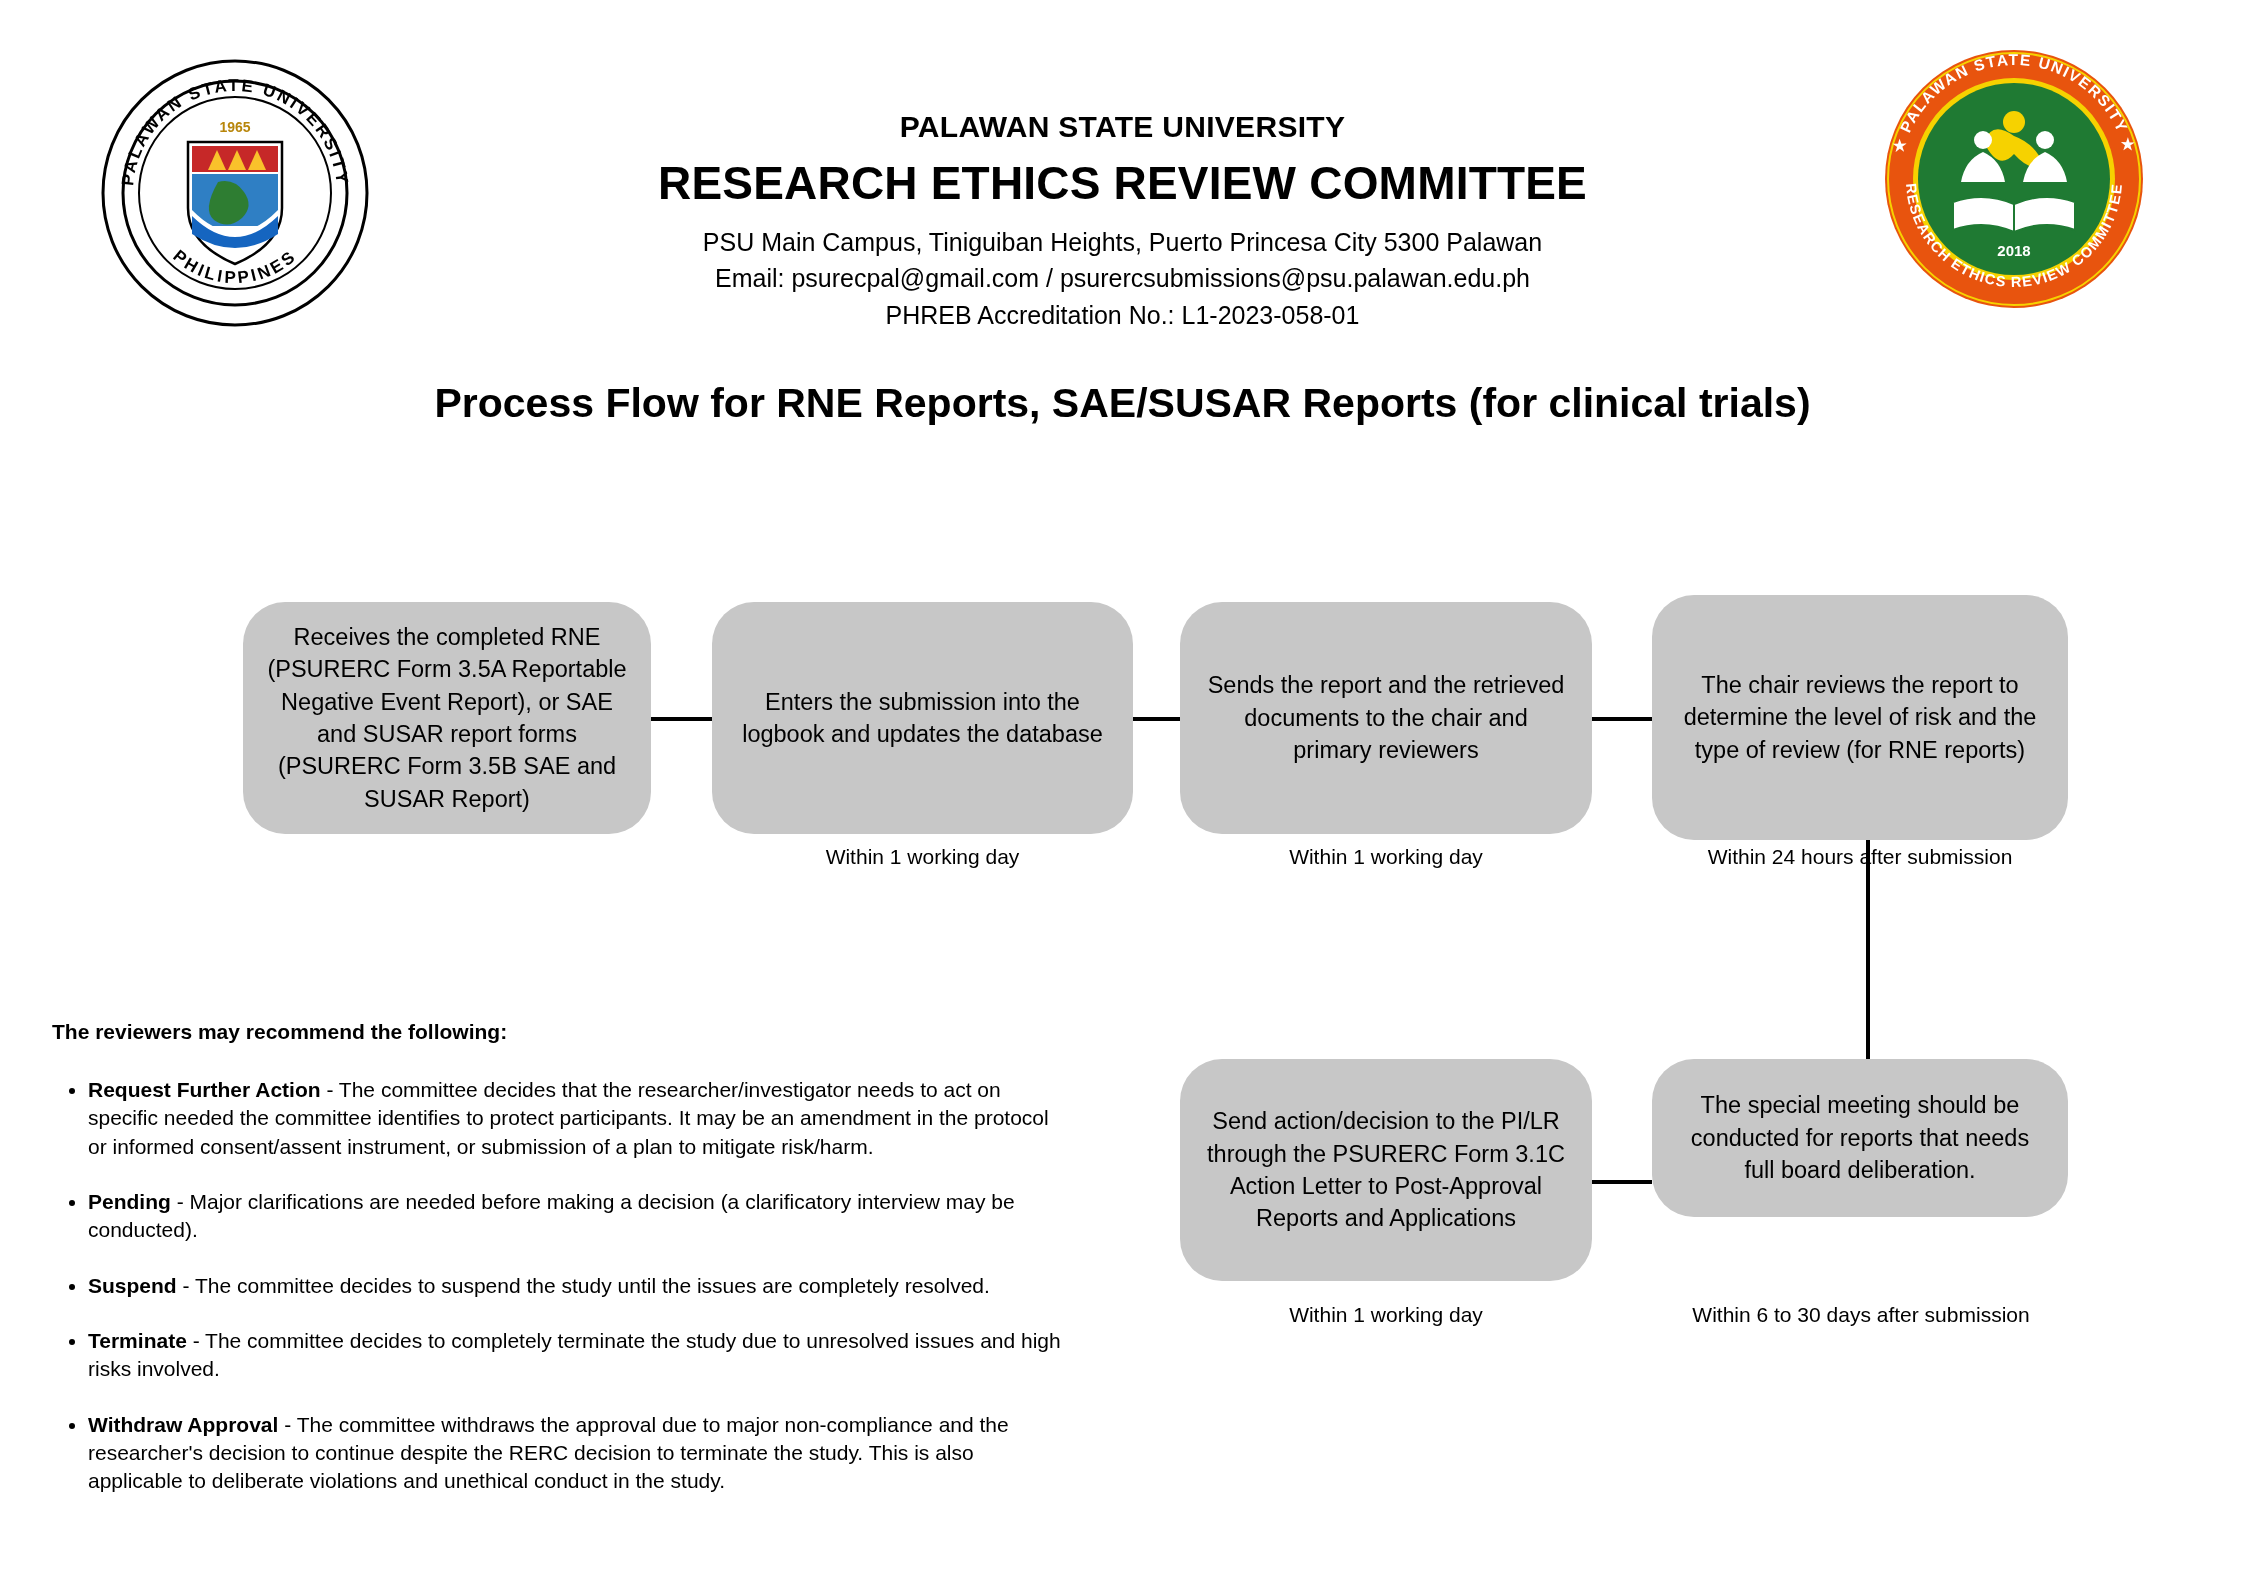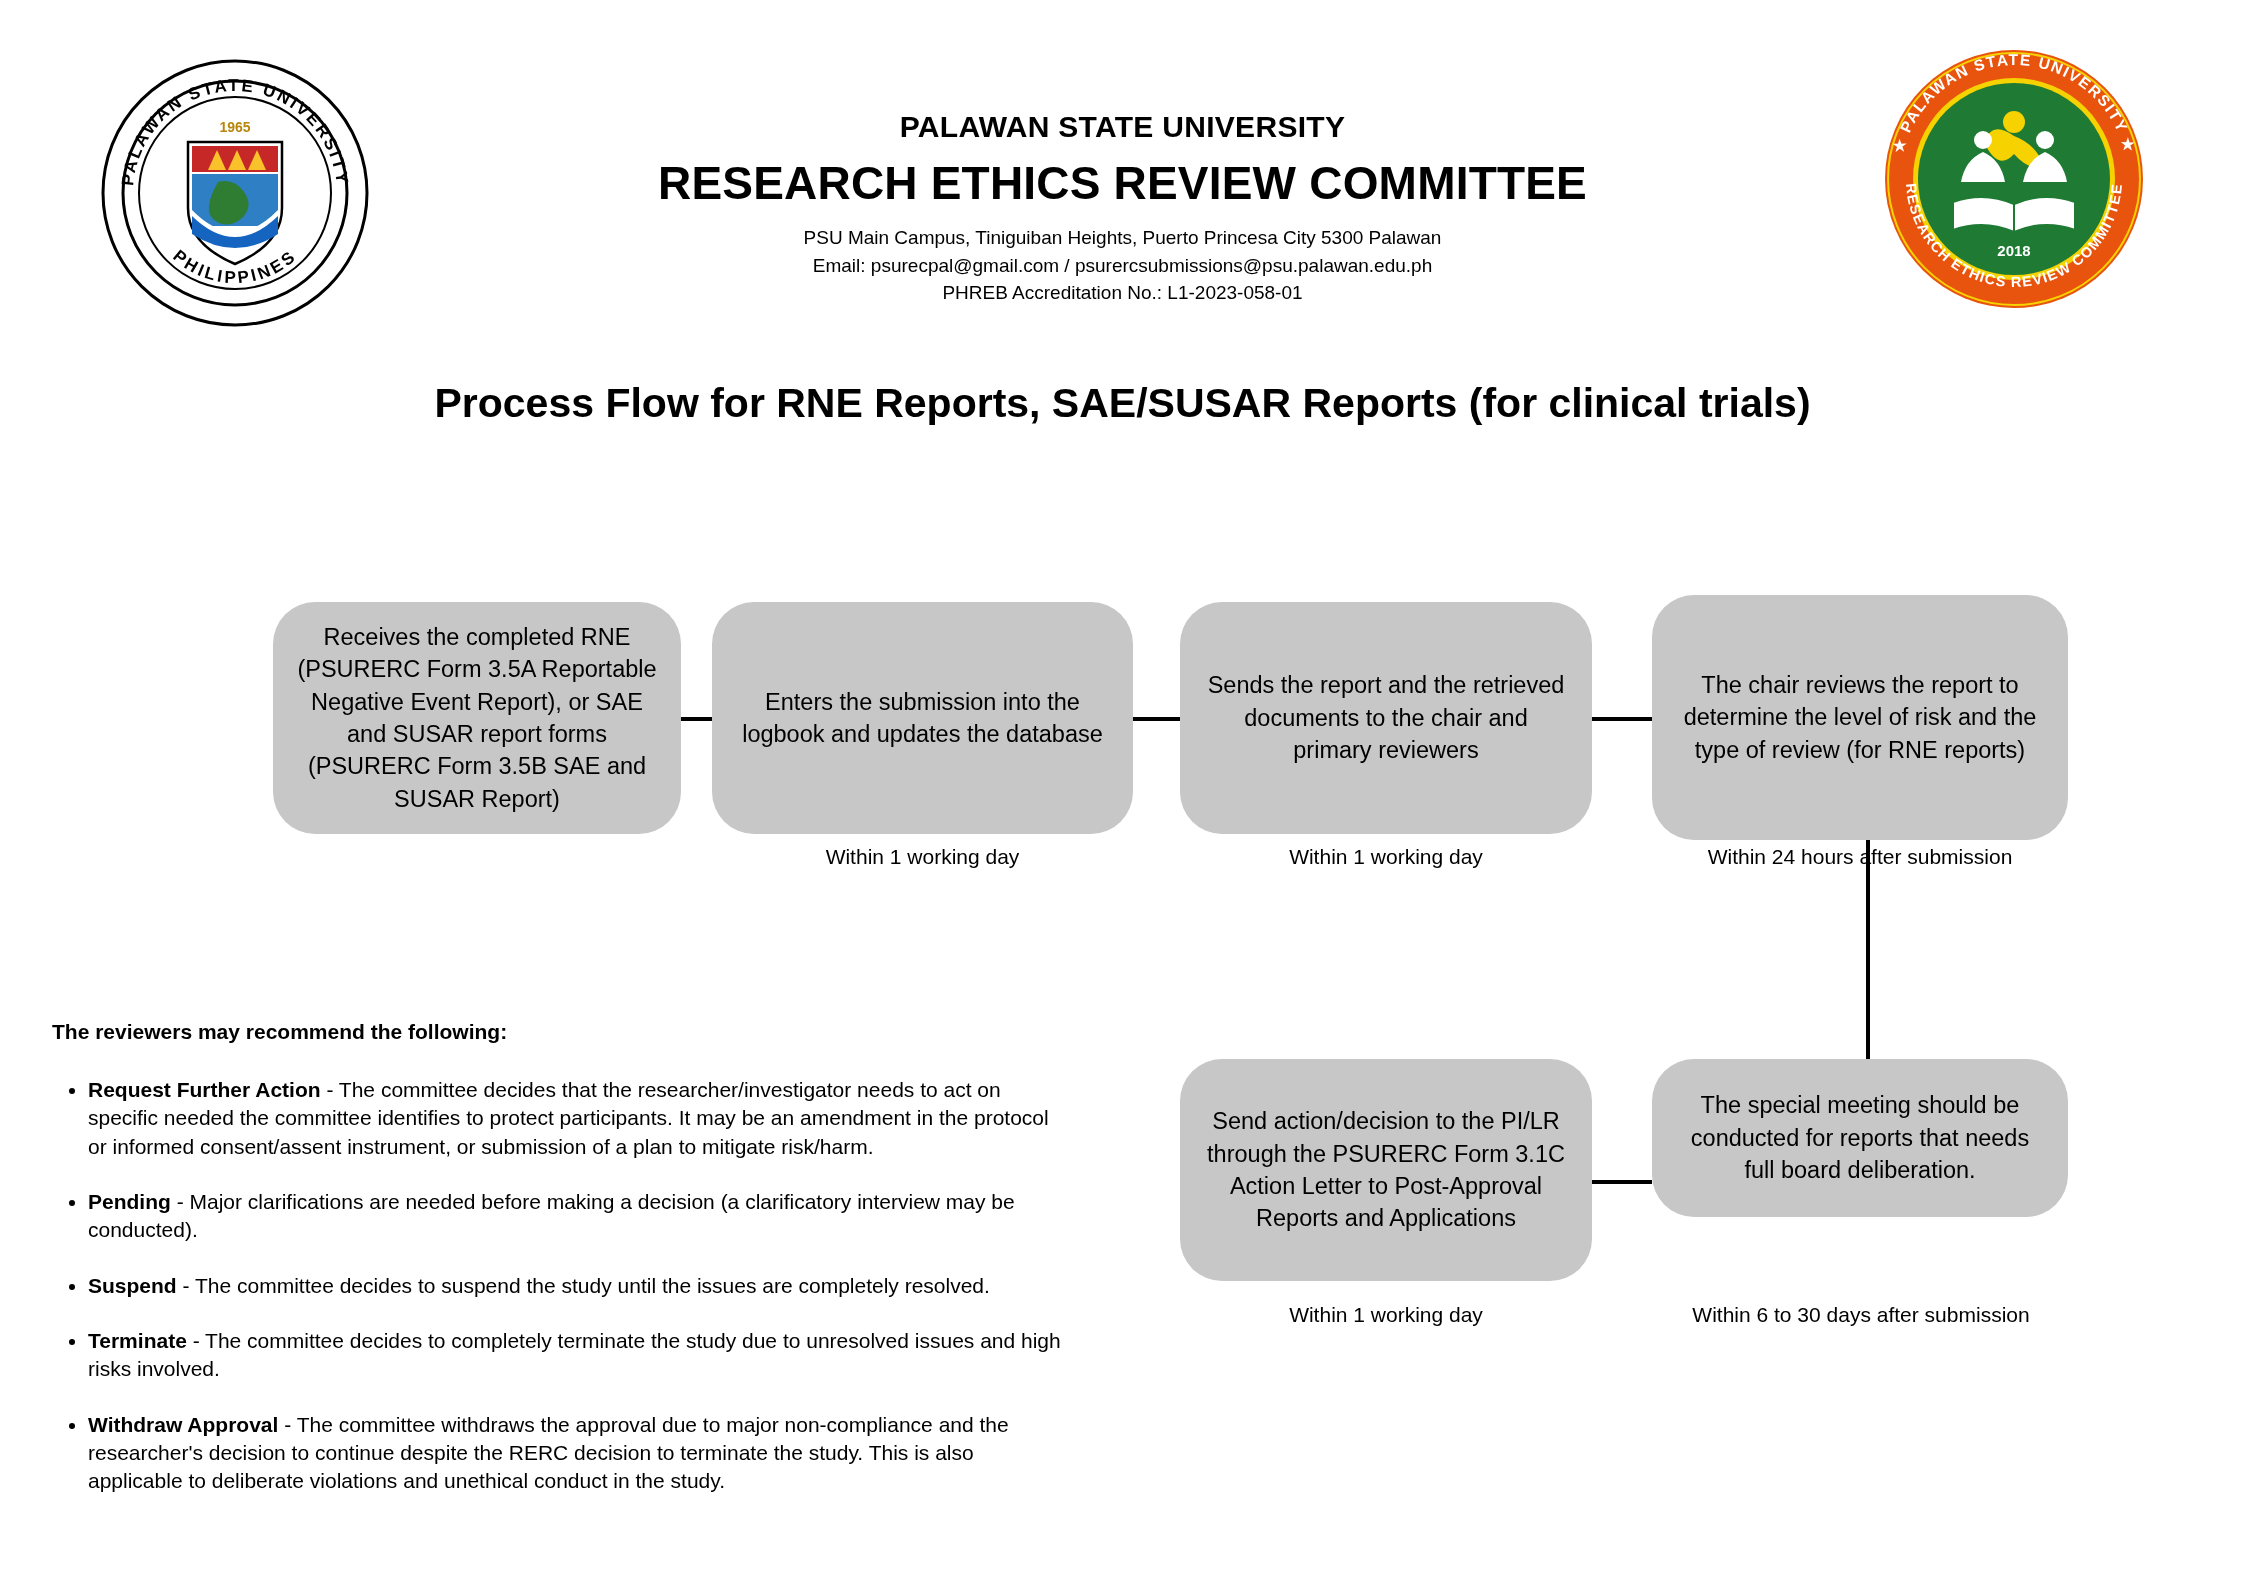--- a/index.html
+++ b/index.html
@@ -52,21 +52,21 @@
     letter-spacing: 0.3px;
     margin-bottom: 12px;
   }
   .committee-name {
     font-size: 46px;
     font-weight: bold;
     letter-spacing: 0.2px;
     margin-bottom: 14px;
   }
   .addr-line {
-    font-size: 19px;
+    font-size: 25px;
     line-height: 1.45;
     text-align: center;
   }
 
   .page-title {
     position: absolute;
     top: 380px;
     left: 50%;
     transform: translateX(-50%);
     font-size: 41px;
@@ -215,21 +215,21 @@
 <div class="flow">
 
   <div class="connector" style="left:651px; top:717px; width:61px; height:4px;"></div>
   <div class="connector" style="left:1133px; top:717px; width:61px; height:4px;"></div>
   <div class="connector" style="left:1591px; top:717px; width:61px; height:4px;"></div>
 
   <div class="connector" style="left:1866px; top:840px; width:4px; height:240px;"></div>
 
   <div class="connector" style="left:1591px; top:1180px; width:61px; height:4px;"></div>
 
-  <div class="node" style="left:243px; top:602px; width:408px; height:232px;margin-left:30px;">
+  <div class="node" style="left:243px; top:602px; width:408px; height:232px;">
     <span>Receives the completed RNE (PSURERC Form 3.5A Reportable Negative Event Report), or SAE and SUSAR report forms (PSURERC Form 3.5B SAE and SUSAR Report)</span>
   </div>
 
   <div class="node" style="left:712px; top:602px; width:421px; height:232px;">
     <span>Enters the submission into the logbook and updates the database</span>
   </div>
   <div class="caption" style="left:712px; top:845px; width:421px;">Within 1 working day</div>
 
   <div class="node" style="left:1180px; top:602px; width:412px; height:232px;">
     <span>Sends the report and the retrieved documents to the chair and primary reviewers</span>

